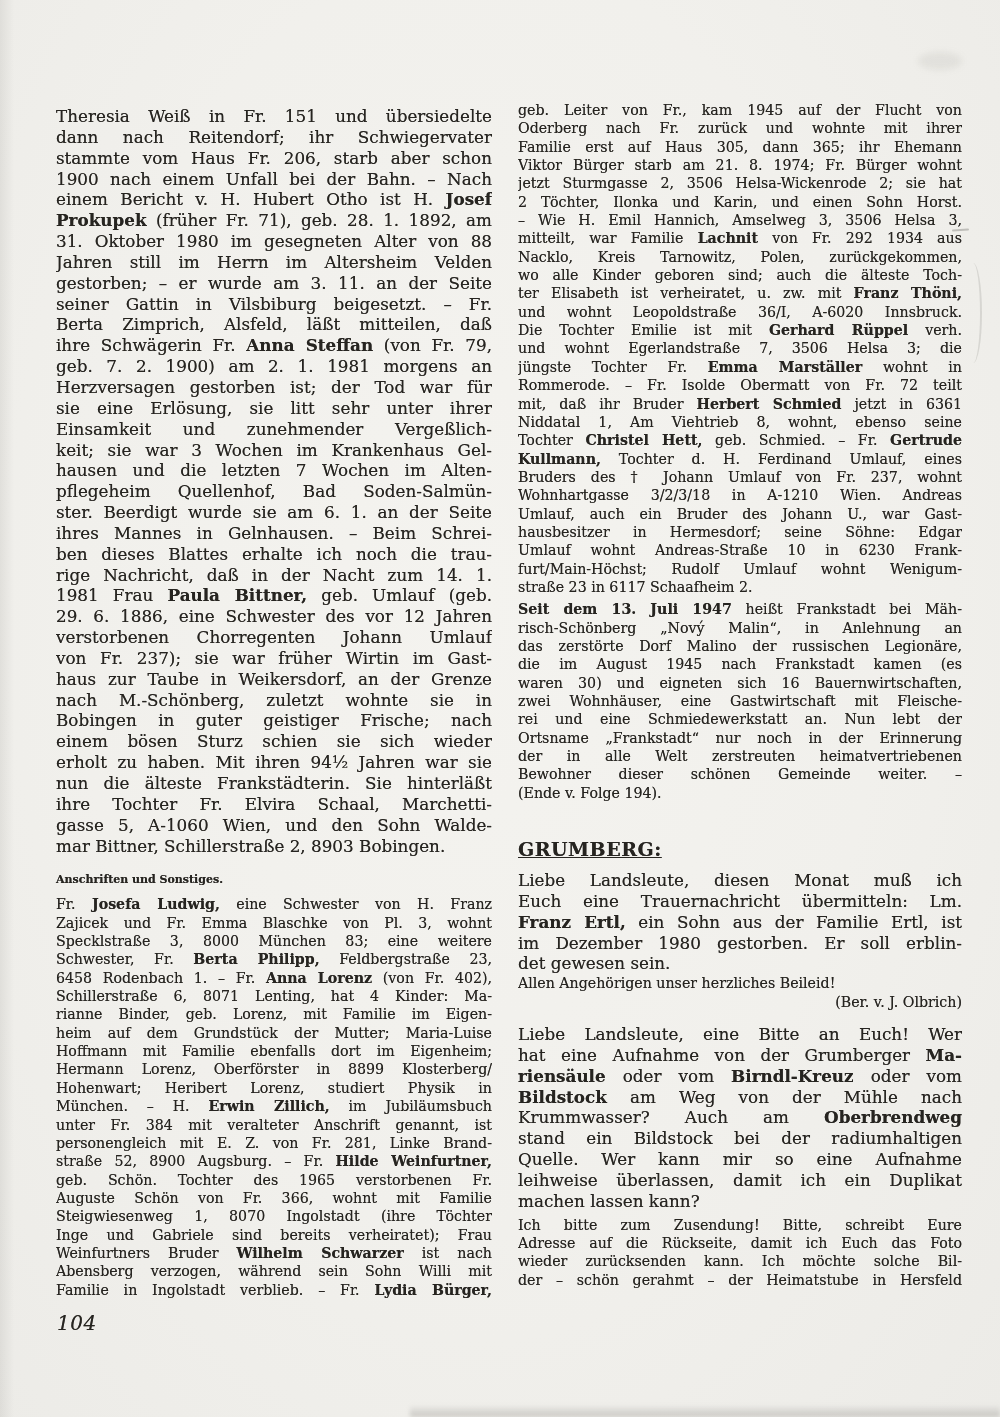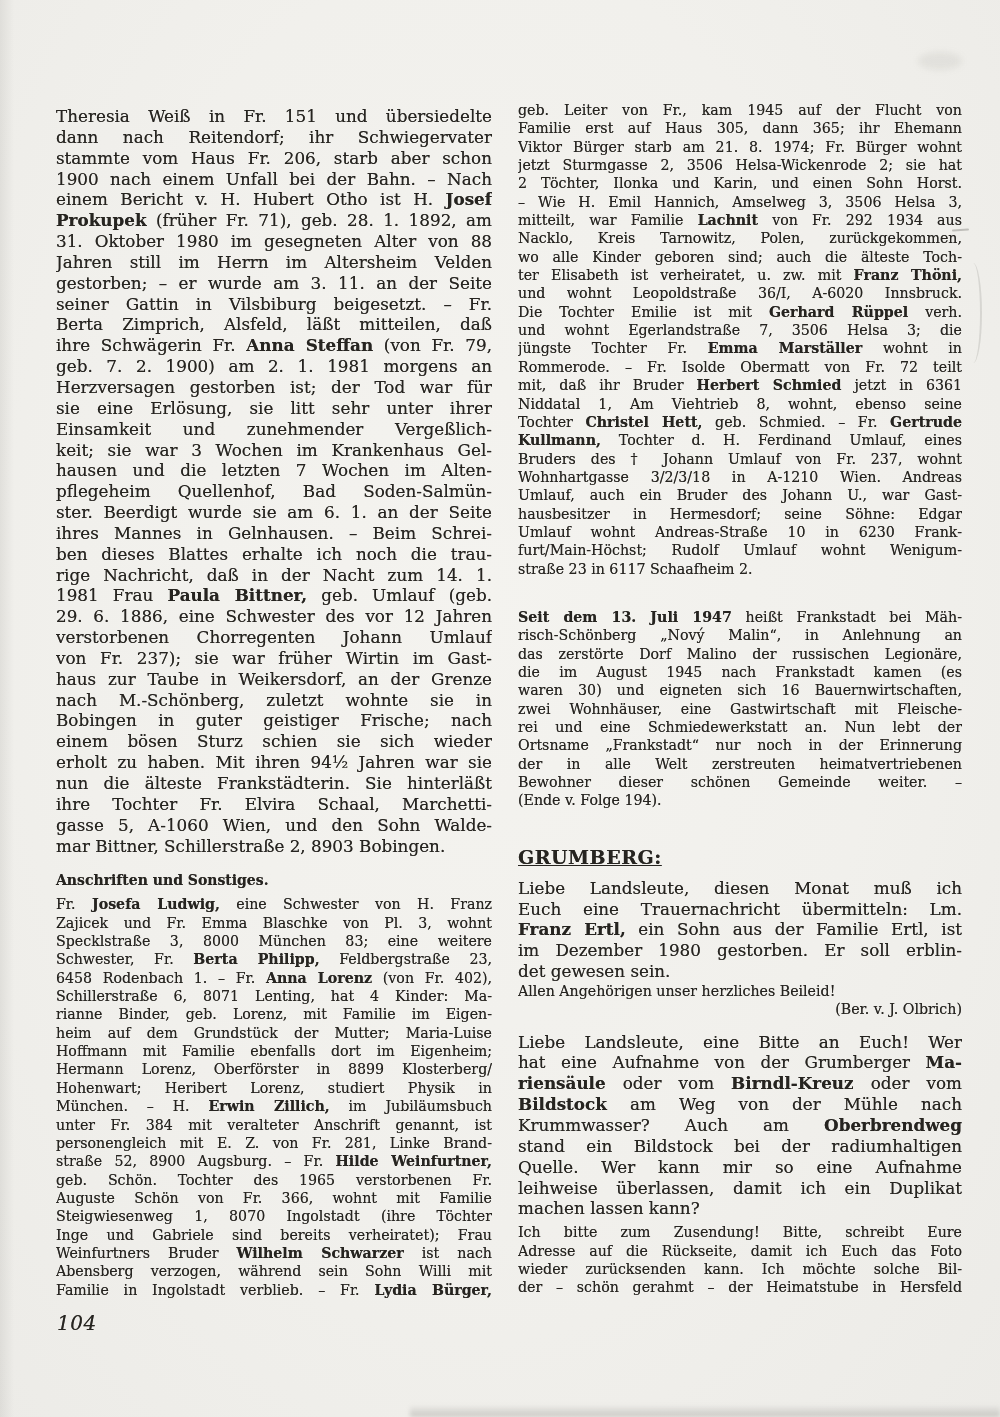--- a/index.html
+++ b/index.html
@@ -20,23 +20,23 @@
     text-align-last:justify;
     overflow:hidden;
     text-shadow:0 0 0.4px rgba(38,36,32,0.65);
   }
   .lg .line{font-size:16.8px;line-height:20.85px;height:20.85px;}
   .sm .line{font-size:14.2px;line-height:18.35px;height:18.35px;}
   .line.nj{text-align-last:left;}
   .line.r{text-align-last:right;}
   b{font-weight:bold;}
   .heading{text-shadow:0 0 0.4px rgba(38,36,32,0.65);}
-  .h-sm{font-weight:bold;font-size:14px;line-height:20px;margin:14px 0 5px 0;}
+  .h-sm{font-weight:bold;font-size:11px;line-height:20px;margin:14px 0 5px 0;}
   .h-lg{font-weight:bold;font-size:19px;line-height:23px;margin:36px 0 9px 0;letter-spacing:0.5px;text-decoration:underline;}
-  .gap-md{margin-top:30px;}
+  .gap-md{margin-top:4px;}
   .gap-sm{margin-top:13px;}
   .gap-xs{margin-top:4px;}
   .pagenum{
     position:absolute;left:57px;top:1311px;
     font-size:20px;letter-spacing:0.5px;
     text-shadow:0 0 0.4px rgba(38,36,32,0.65);
     font-style:italic;
   }
   
   .gutter-shade{
@@ -132,20 +132,21 @@
         <div class="line">Steigwiesenweg 1, 8070 Ingolstadt (ihre Töchter</div>
         <div class="line">Inge und Gabriele sind bereits verheiratet); Frau</div>
         <div class="line">Weinfurtners Bruder <b>Wilhelm Schwarzer</b> ist nach</div>
         <div class="line">Abensberg verzogen, während sein Sohn Willi mit</div>
         <div class="line">Familie in Ingolstadt verblieb. – Fr. <b>Lydia Bürger,</b></div>
       </div>
     </div>
   <div id="col-right" class="col">
       <div class="para sm">
         <div class="line">geb. Leiter von Fr., kam 1945 auf der Flucht von</div>
+        <div class="line">Oderberg nach Fr. zurück und wohnte mit ihrer</div>
         <div class="line">Familie erst auf Haus 305, dann 365; ihr Ehemann</div>
         <div class="line">Viktor Bürger starb am 21. 8. 1974; Fr. Bürger wohnt</div>
         <div class="line">jetzt Sturmgasse 2, 3506 Helsa-Wickenrode 2; sie hat</div>
         <div class="line">2 Töchter, Ilonka und Karin, und einen Sohn Horst.</div>
         <div class="line">– Wie H. Emil Hannich, Amselweg 3, 3506 Helsa 3,</div>
         <div class="line">mitteilt, war Familie <b>Lachnit</b> von Fr. 292 1934 aus</div>
         <div class="line">Nacklo, Kreis Tarnowitz, Polen, zurückgekommen,</div>
         <div class="line">wo alle Kinder geboren sind; auch die älteste Toch-</div>
         <div class="line">ter Elisabeth ist verheiratet, u. zw. mit <b>Franz Thöni,</b></div>
         <div class="line">und wohnt Leopoldstraße 36/I, A-6020 Innsbruck.</div>

